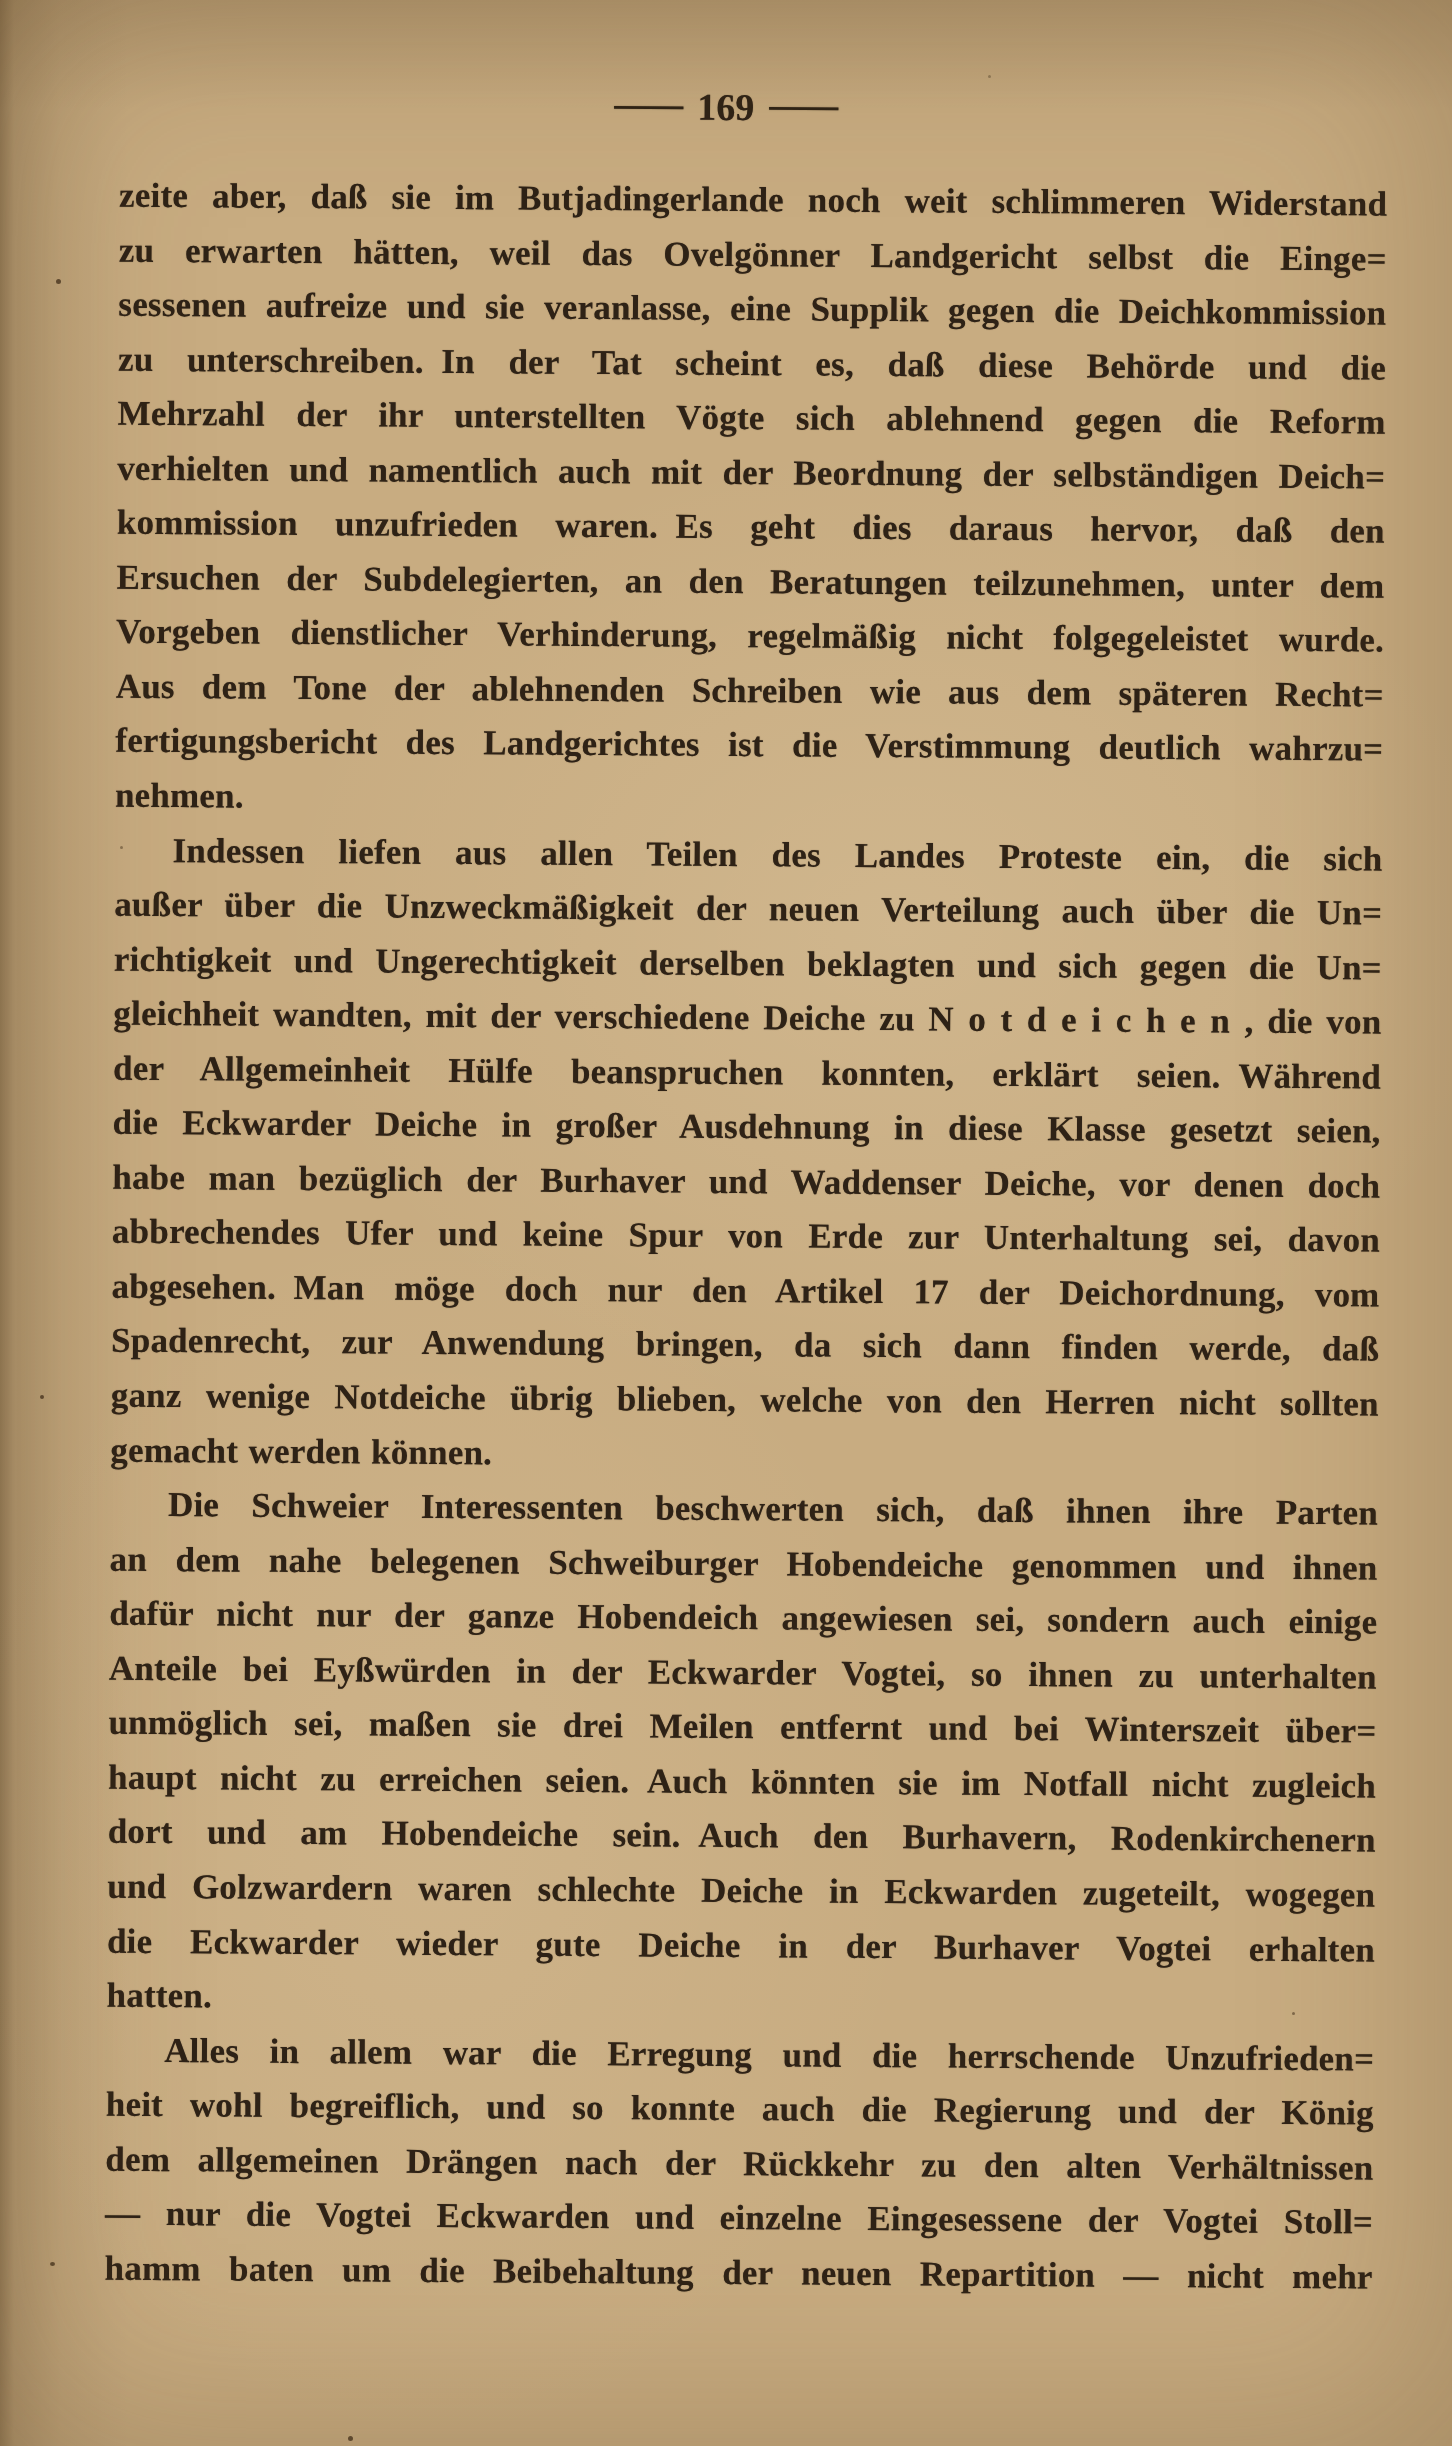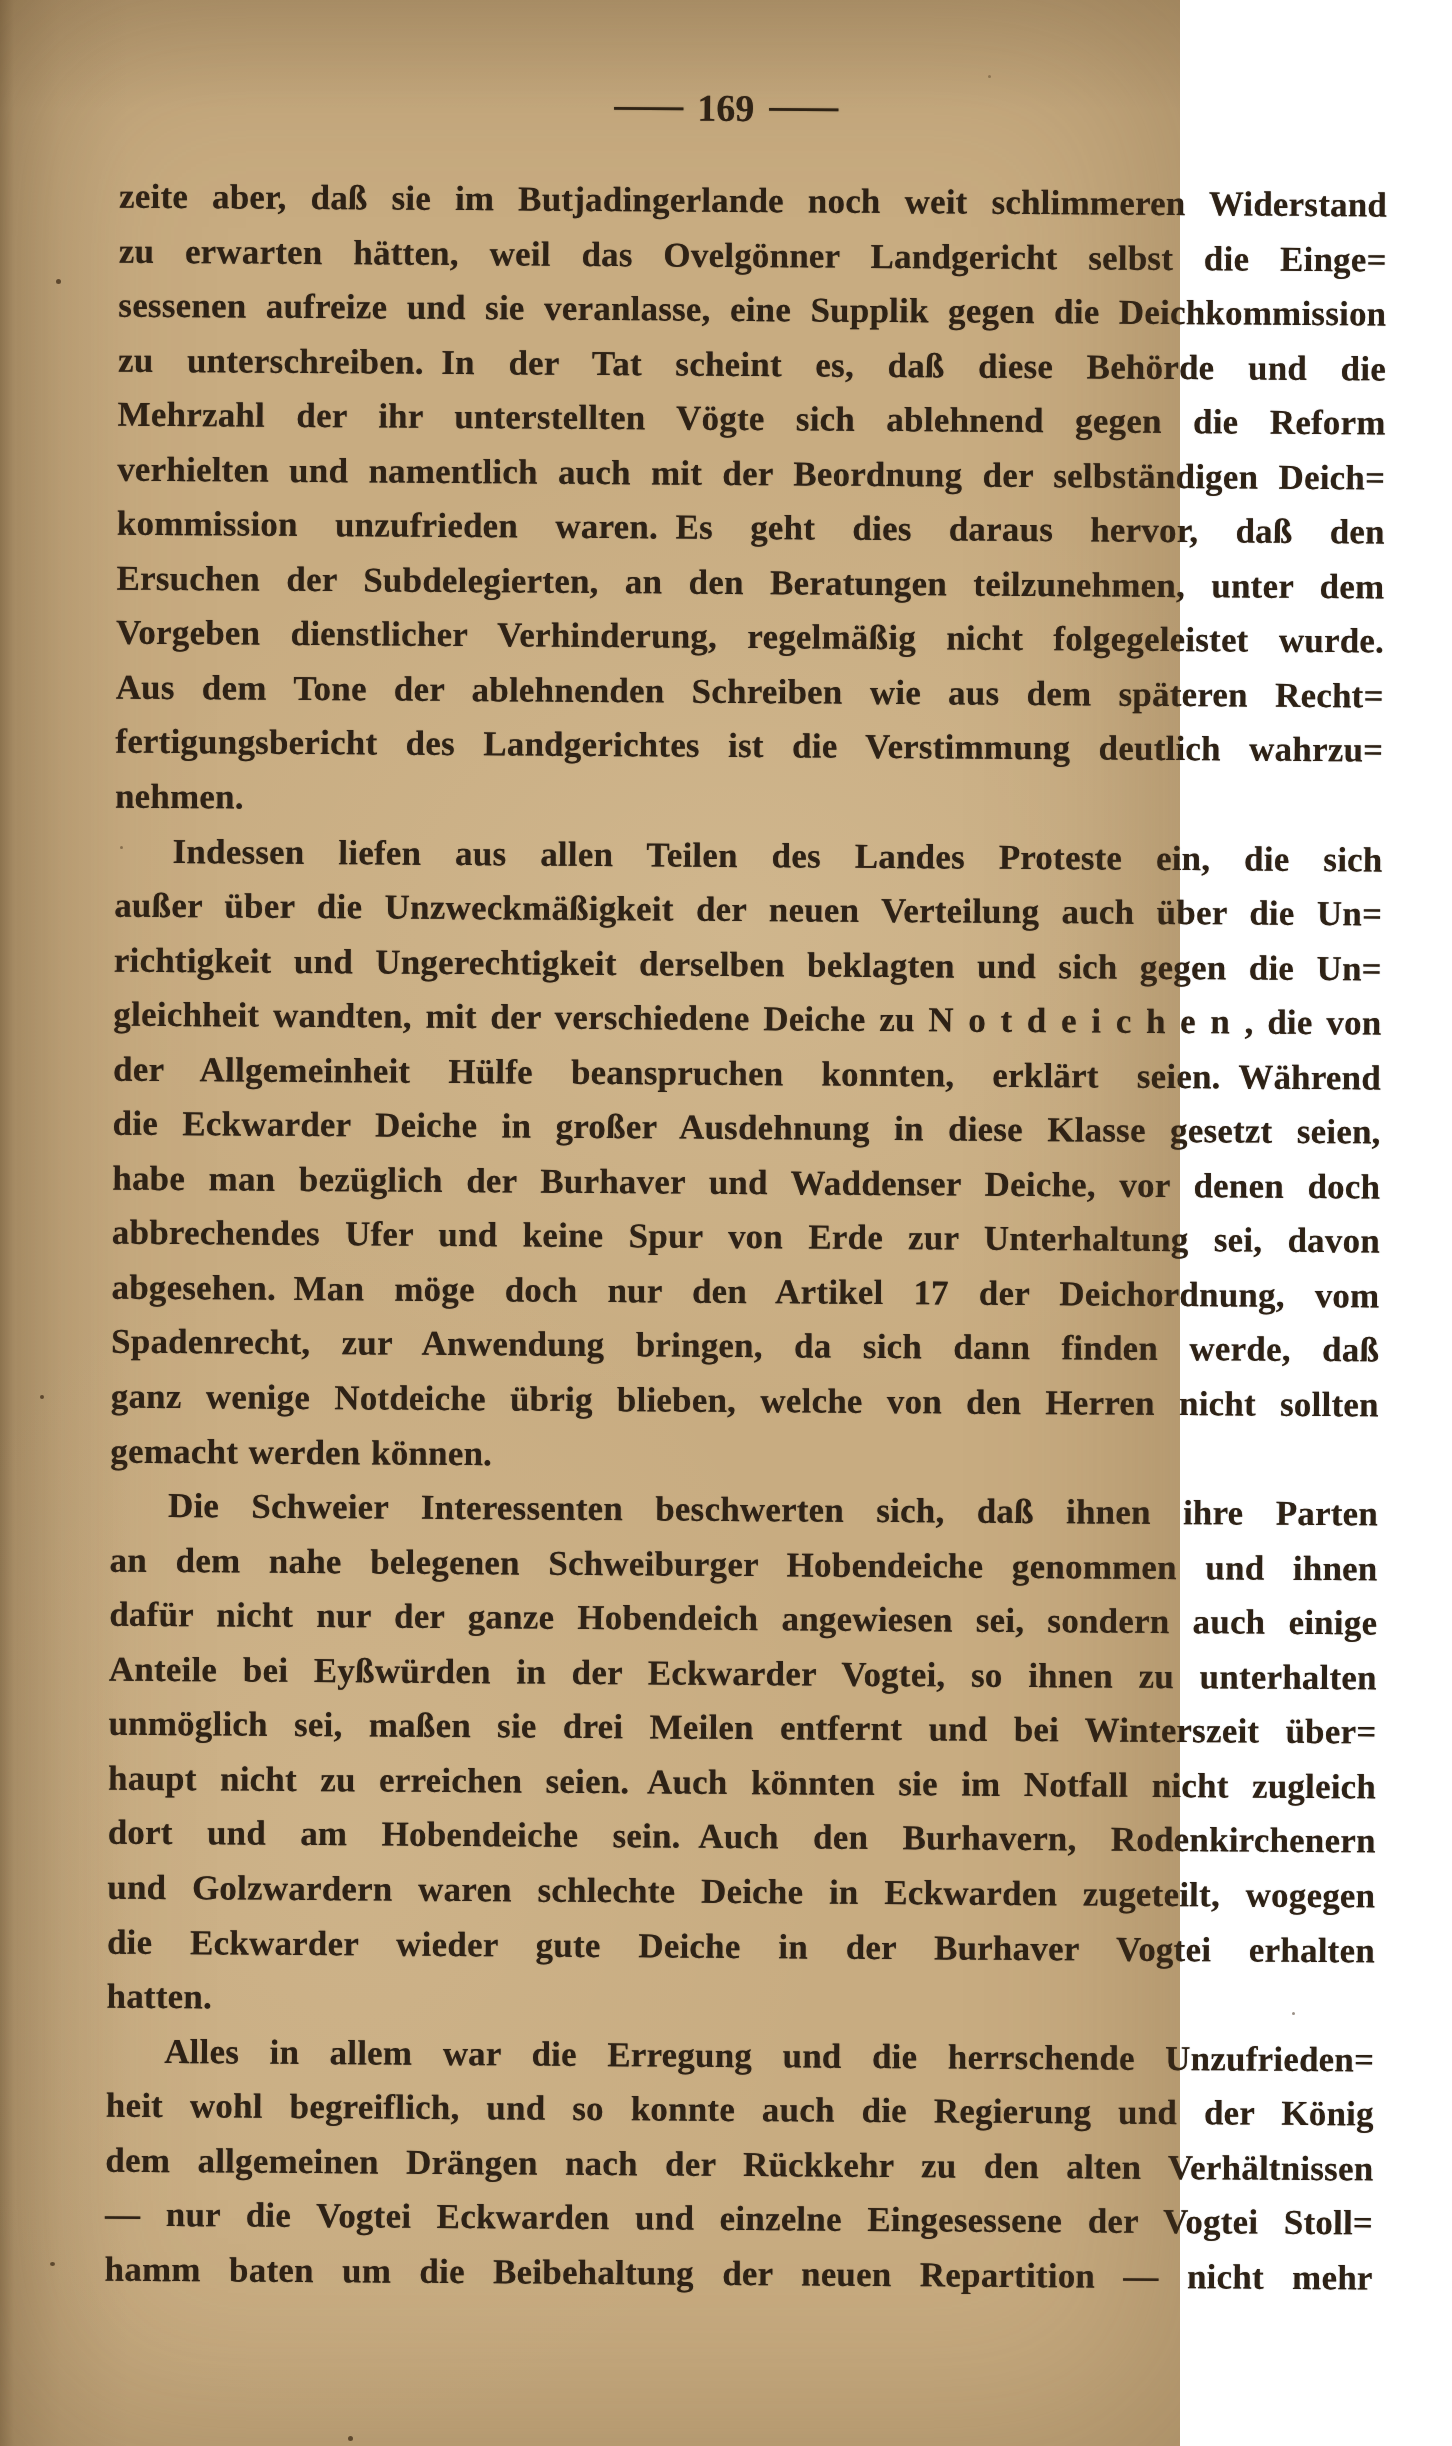--- a/index.html
+++ b/index.html
@@ -3,21 +3,21 @@
 <meta charset="utf-8">
 <style>
   html, body { margin: 0; padding: 0; }
   body {
     width: 1452px; height: 2446px;
     font-family: "Liberation Serif", "DejaVu Serif", serif;
     overflow: hidden;
   }
   .page {
     position: relative;
-    width: 1180px; height: 2446px;
+    width: 1452px; height: 2446px;
     background:
       radial-gradient(ellipse 900px 700px at 62% 38%, rgba(255,243,214,0.14), rgba(255,243,214,0) 70%),
       radial-gradient(ellipse 700px 900px at 30% 75%, rgba(255,240,210,0.10), rgba(255,240,210,0) 70%),
       linear-gradient(90deg, rgba(70,50,25,0.38) 0px, rgba(70,50,25,0.16) 14px, rgba(70,50,25,0.05) 60px, rgba(70,50,25,0) 130px),
       linear-gradient(180deg, rgba(80,58,30,0.14) 0px, rgba(80,58,30,0) 110px),
       #c8ac81;
   }
   .vignette {
     position: absolute; inset: 0;
     box-shadow: inset 0 0 190px 18px rgba(92,66,34,0.30);

